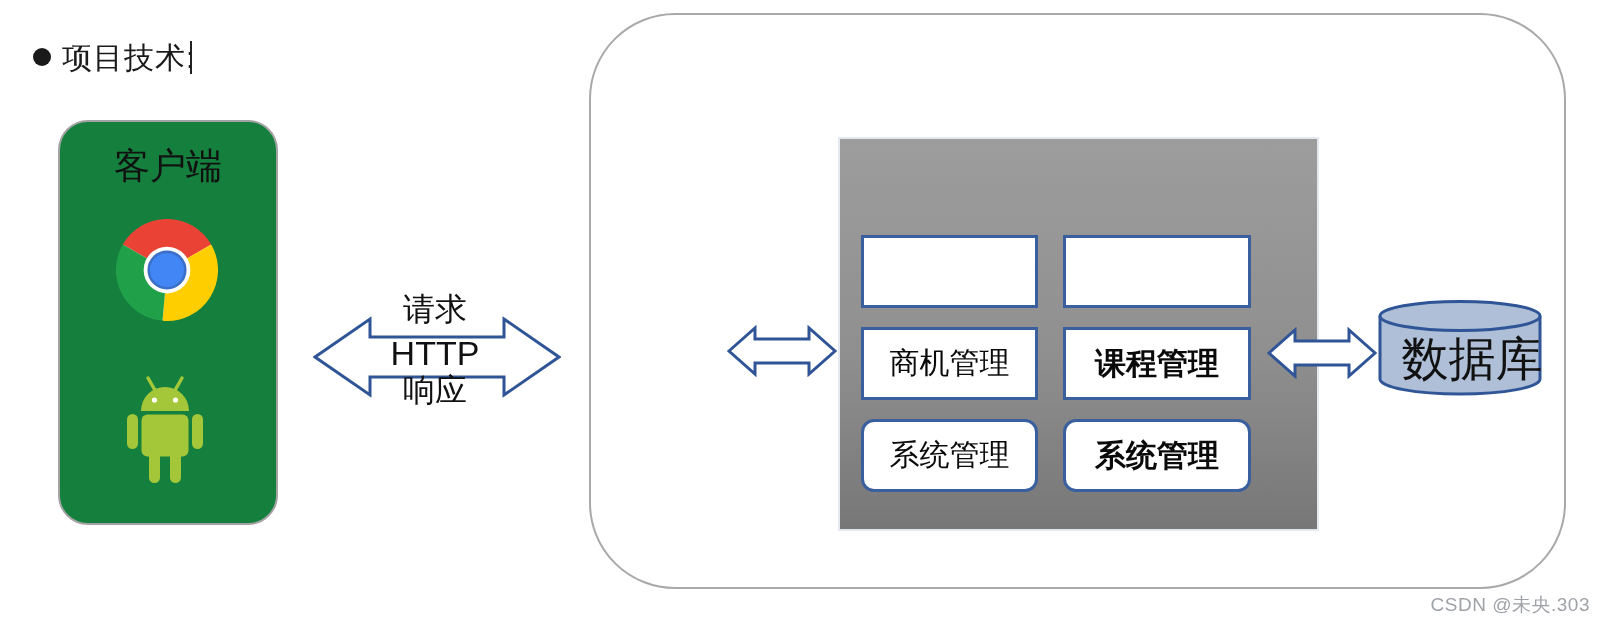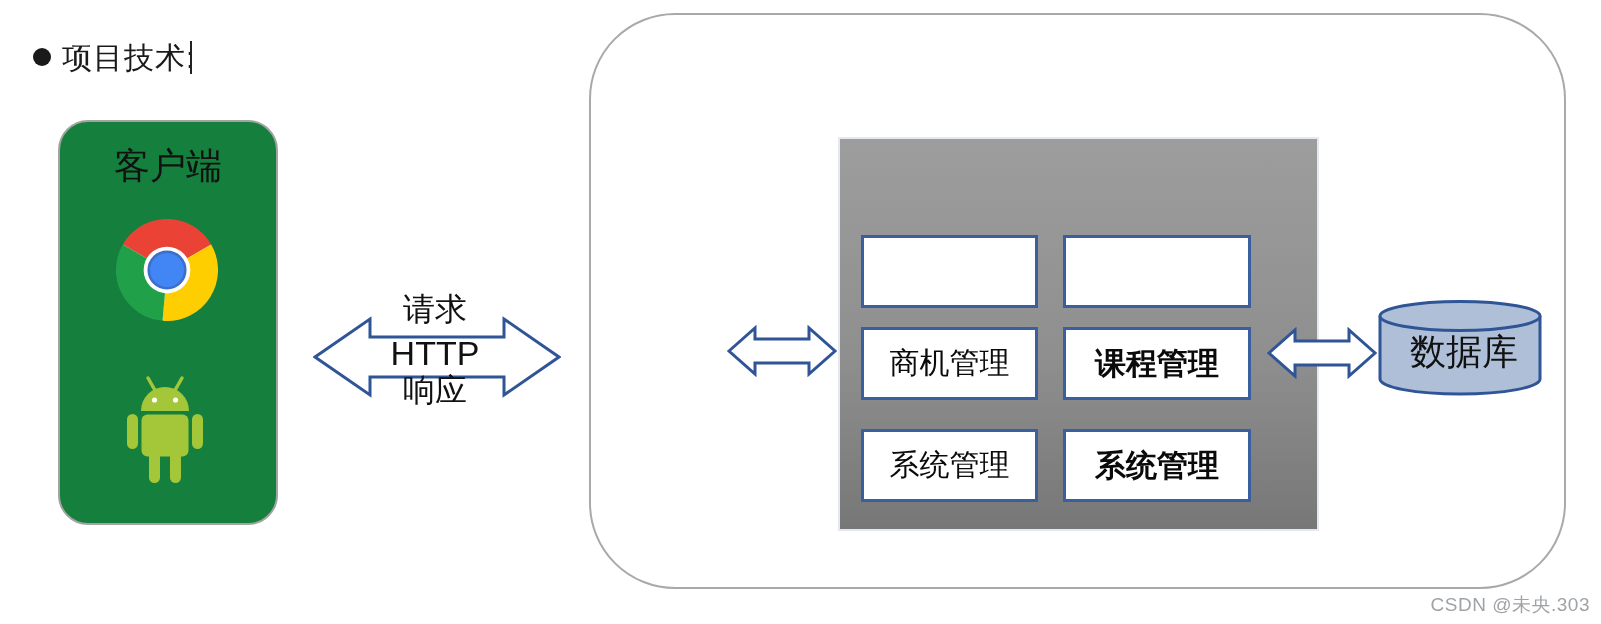--- a/index.html
+++ b/index.html
@@ -85,27 +85,27 @@
     border: 3px solid #3a5f9f;
     display: flex; align-items: center; justify-content: center;
     font-size: 30px; color: #0a0a0a;
     height: 73px;
   }
   .c1 { left: 21px;  width: 177px; }
   .c2 { left: 223px; width: 188px; }
   .c2.labelled { font-weight: 700; font-size: 31px; }
   .r1 { top: 96px; }
   .r2 { top: 188px; }
-  .r3 { top: 290px; }
+  .r3 { top: 280px; border-radius: 13px; }
 
   
   .db-wrap { position: absolute; left: 1377px; top: 299px; width: 166px; height: 99px; }
   .db-label {
-    position: absolute; left: 4px; top: 29px; width: 100%;
-    text-align: center; font-size: 36px; color: #111;
+    position: absolute; left: 12px; top: 29px; width: 100%;
+    text-align: center; font-size: 47px; color: #111;
   }
 
   
   .watermark {
     position: absolute; right: 11px; top: 592px;
     font-size: 19px; color: #9fa3a8; letter-spacing: 0.5px;
   }
 </style>
 </head>
 <body>

